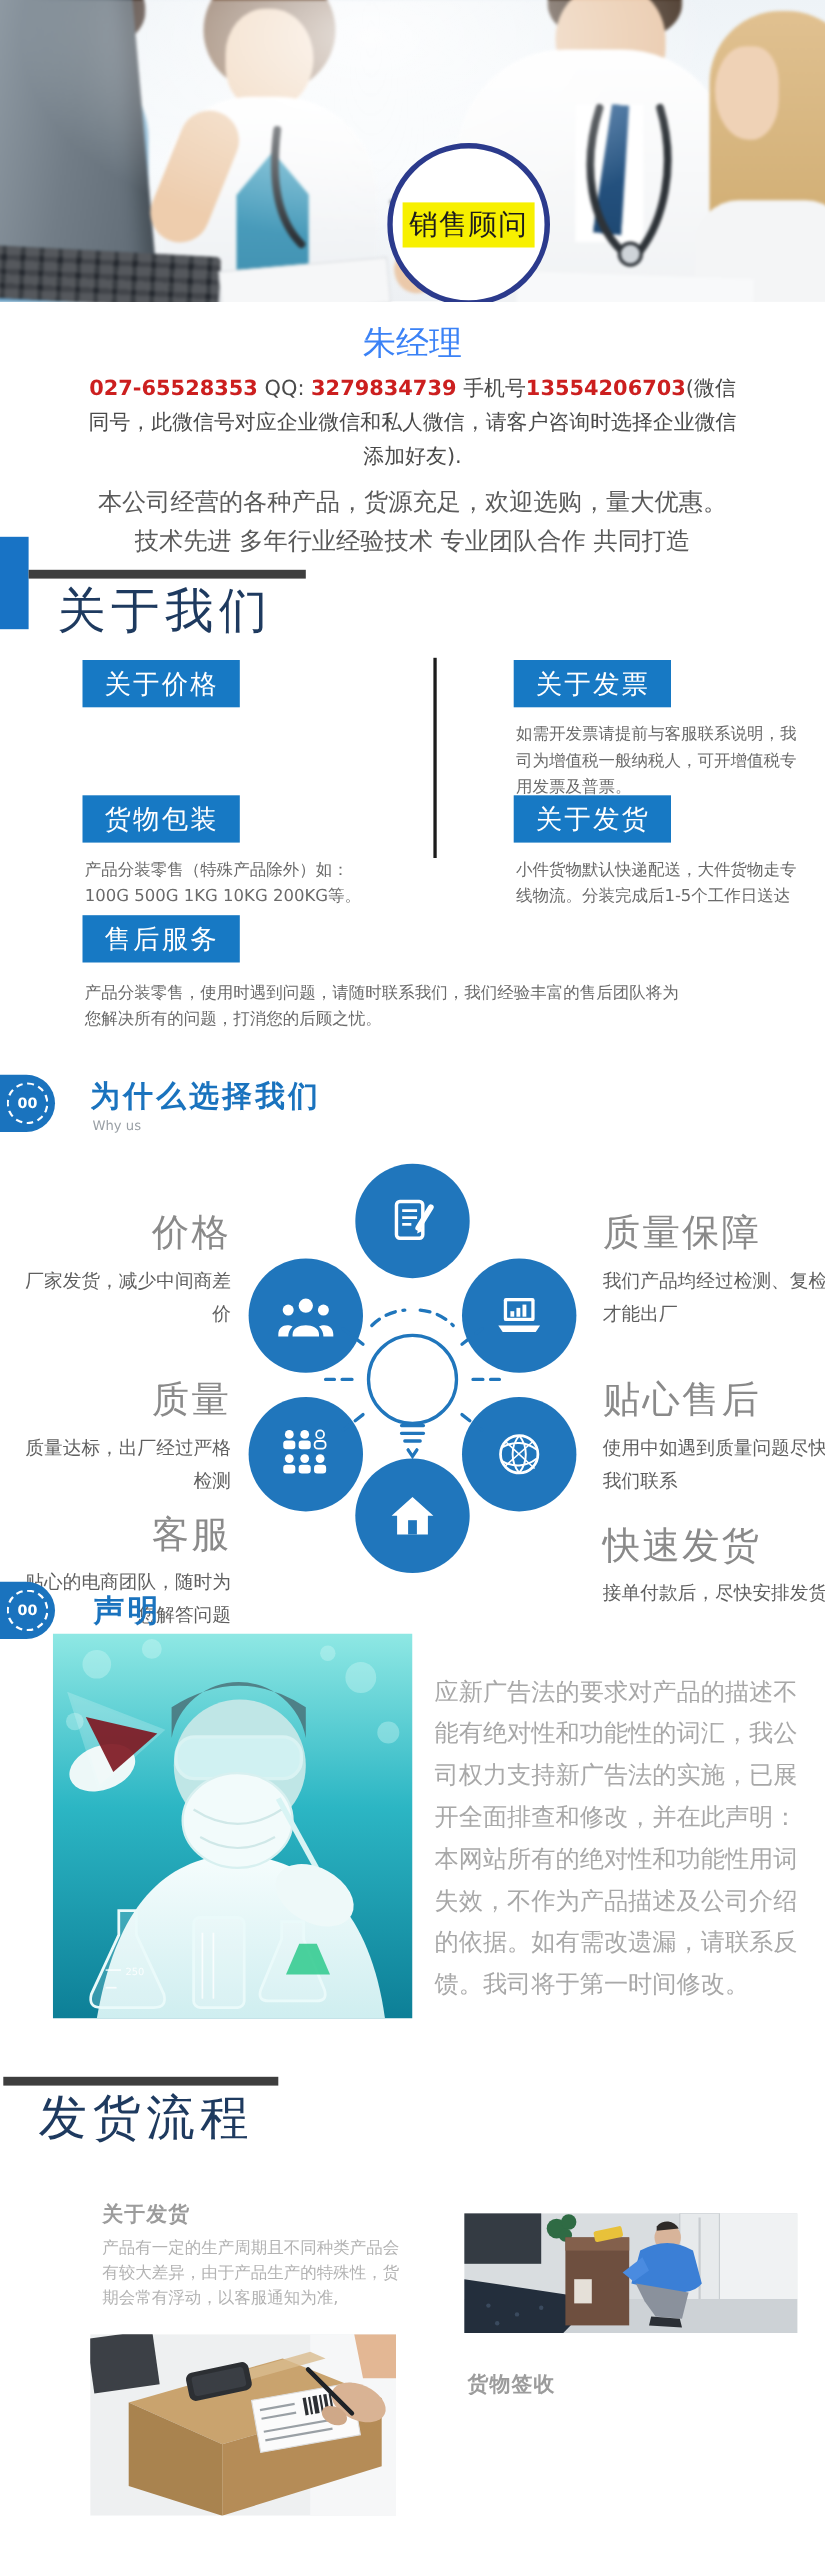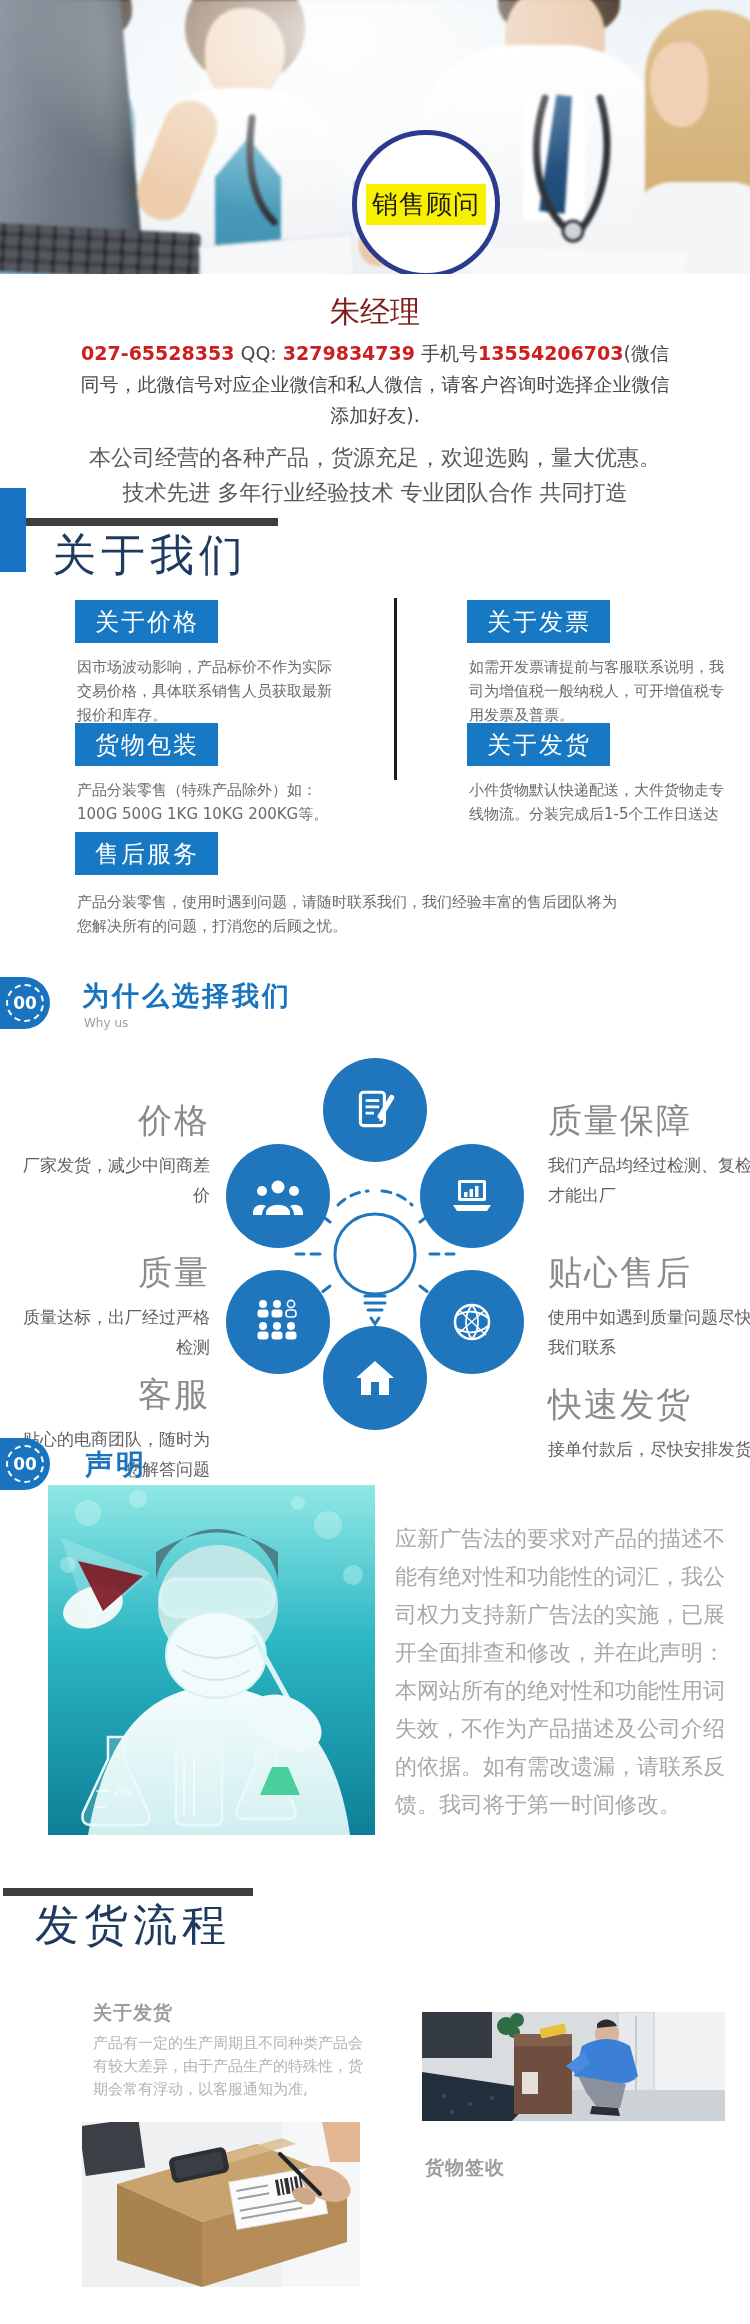--- a/index.html
+++ b/index.html
@@ -35,39 +35,39 @@
   .ph-notebook{left:200px;top:240px;width:152px;height:40px;background:#f6f7f8;border:1px solid #d9dcdf;transform:rotate(-5deg);}
   .ph-hand2{left:358px;top:220px;width:75px;height:42px;background:#ecc9a8;border-radius:20px;transform:rotate(-15deg);}
   .ph-pen{left:345px;top:208px;width:92px;height:5px;background:#57606a;transform:rotate(38deg);border-radius:3px;}
   .ph-paper3{left:470px;top:250px;width:215px;height:32px;background:#f8f9fa;transform:rotate(2deg);}
   .ph-glow{left:0;top:0;width:750px;height:274px;background:radial-gradient(ellipse at 45% 12%,rgba(255,255,255,.85),rgba(255,255,255,0) 55%);}
   .hero-badge{position:absolute;left:352px;top:130px;width:138px;height:138px;background:#fff;
       border:5px solid #2b3a8c;border-radius:50%;display:flex;align-items:center;justify-content:center;}
   .hero-badge span{background:#f7f000;color:#1c1c1c;font-size:26px;padding:3px 6px;letter-spacing:1px;}
 
   
-  .manager-name{left:0;top:292px;width:750px;text-align:center;font-size:30px;color:#7f1d1d;}
+  .manager-name{left:0;top:292px;width:750px;text-align:center;font-size:30px;color:#3b82f6;}
   .contact-line{left:75px;top:338px;width:600px;text-align:center;font-size:19px;line-height:31px;color:#4a4a4a;}
   .red{color:#cc1f1f;font-weight:bold;}
   .intro{left:0;top:404px;width:750px;text-align:center;font-size:22px;line-height:35px;color:#5a5a5a;margin-top:36px;}
   .about-accent{left:0;top:488px;width:26px;height:84px;background:#1873c5;}
   .about-rule{left:26px;top:518px;width:252px;height:8px;background:#3e3e3e;}
   .big-title{font-family:Liberation Mono, monospace;font-size:44px;color:#1e3a5f;letter-spacing:5px;}
   .about-title{left:52px;top:526px;}
   .card-label{width:143px;height:43px;background:#1779c4;color:#fff;display:flex;align-items:center;
       padding-left:20px;box-sizing:border-box;font-size:24px;letter-spacing:2px;
       font-family:"DejaVu Serif","Liberation Serif",serif;}
   .card-text{font-size:15px;line-height:24px;color:#6a6a6a;}
   .about-divider{left:394px;top:598px;width:3px;height:182px;background:#1c1c1c;}
 
   
   .pill{width:50px;height:52px;background:#1a73be;border-radius:0 26px 26px 0;
         display:flex;align-items:center;justify-content:center;}
   .pill-circle{width:34px;height:34px;border:2px dashed #fff;border-radius:50%;
-        display:flex;align-items:center;justify-content:center;color:#fff;font-size:17px;font-weight:bold;}
+        display:flex;align-items:center;justify-content:center;color:#fff;font-size:13px;font-weight:bold;}
   .why-title{left:82px;top:978px;font-size:27px;font-weight:bold;color:#1a73be;letter-spacing:3px;}
   .why-sub{left:84px;top:1016px;font-size:12px;color:#9aa0a6;}
   .wc{width:104px;height:104px;border-radius:50%;background:#2076bc;display:flex;align-items:center;justify-content:center;}
   .why-item{width:196px;}
   .why-item h3{margin:0;font-family:"DejaVu Serif","Liberation Serif",serif;font-size:34px;font-weight:normal;
       color:#8a8a8a;letter-spacing:2px;}
   .why-item p{margin:6px 0 0;font-size:17px;line-height:30px;color:#5f5f5f;}
   .wi-left{text-align:right;}
   .wi-right{text-align:left;width:224px;}
 
@@ -130,21 +130,20 @@
     <span class="red">027-65528353</span><span>  QQ: </span><span class="red">3279834739</span><span> 手机号</span><span class="red">13554206703</span><span>(微信同号，此微信号对应企业微信和私人微信，请客户咨询时选择企业微信添加好友).</span>
   </p>
   <div class="abs intro" style="top:404px">本公司经营的各种产品，货源充足，欢迎选购，量大优惠。</div>
   <div class="abs intro" style="top:439px">技术先进 多年行业经验技术 专业团队合作 共同打造</div>
 
   <div class="abs about-accent"></div>
   <div class="abs about-rule"></div>
   <div class="abs big-title about-title">关于我们</div>
 
   <div class="abs card-label" style="left:75px;top:600px">关于价格</div>
-  <div class="abs card-text" style="left:77px;top:655px;width:258px">因市场波动影响，产品标价不作为实际交易价格，具体联系销售人员获取最新报价和库存。</div>
 
   <div class="abs card-label" style="left:467px;top:600px">关于发票</div>
   <div class="abs card-text" style="left:469px;top:655px;width:258px">如需开发票请提前与客服联系说明，我司为增值税一般纳税人，可开增值税专用发票及普票。</div>
 
   <div class="abs about-divider"></div>
 
   <div class="abs card-label" style="left:75px;top:723px">货物包装</div>
   <div class="abs card-text" style="left:77px;top:778px;width:270px">产品分装零售（特殊产品除外）如：100G 500G 1KG 10KG 200KG等。</div>
 
   <div class="abs card-label" style="left:467px;top:723px">关于发货</div>

